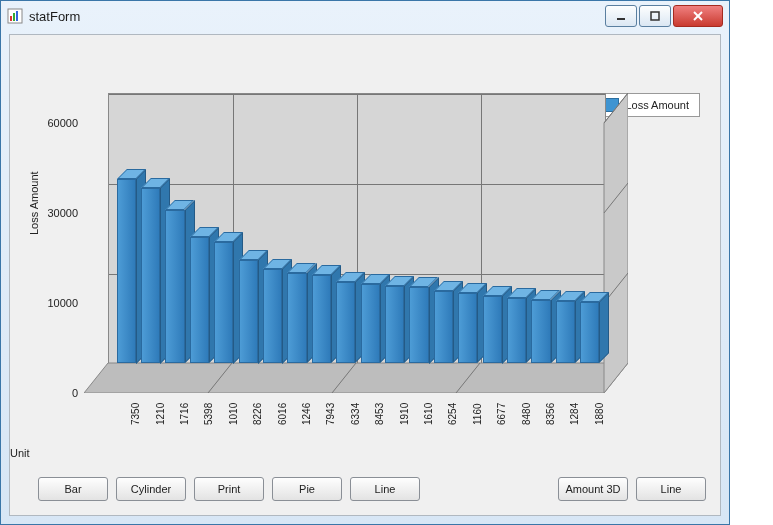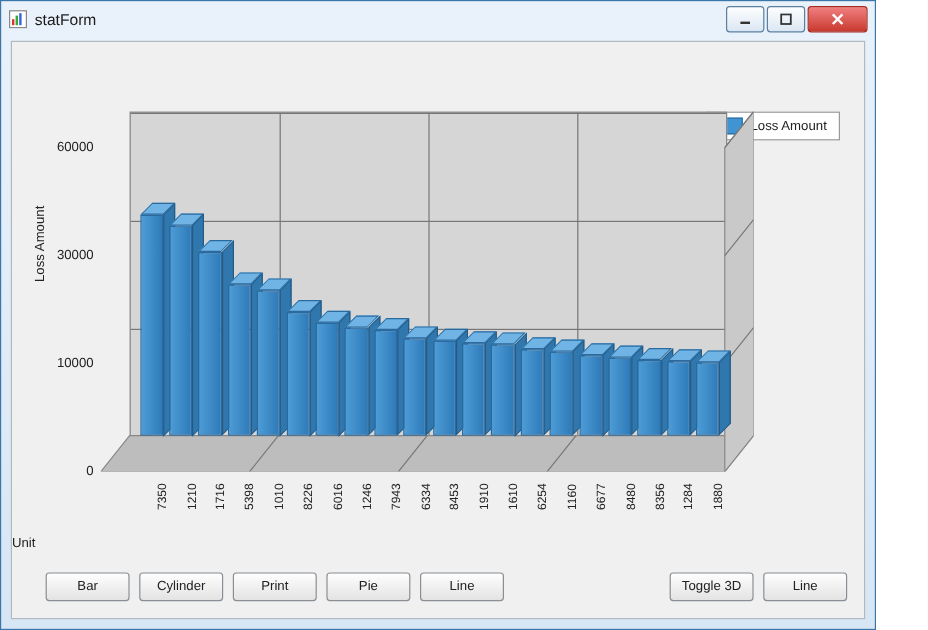--- a/index.html
+++ b/index.html
@@ -431,18 +431,18 @@
 
     <div class="xlabel">Unit</div>
 
     <div class="btn-row">
       <button class="w">Bar</button>
       <button class="w">Cylinder</button>
       <button class="w">Print</button>
       <button class="w">Pie</button>
       <button class="w">Line</button>
       <span class="spacer"></span>
-      <button class="w">Toggle 3D</button>
+      <button class="w">Amount 3D</button>
       <button class="w">Line</button>
     </div>
 
   </div>
 </div>
 
 </body></html>

